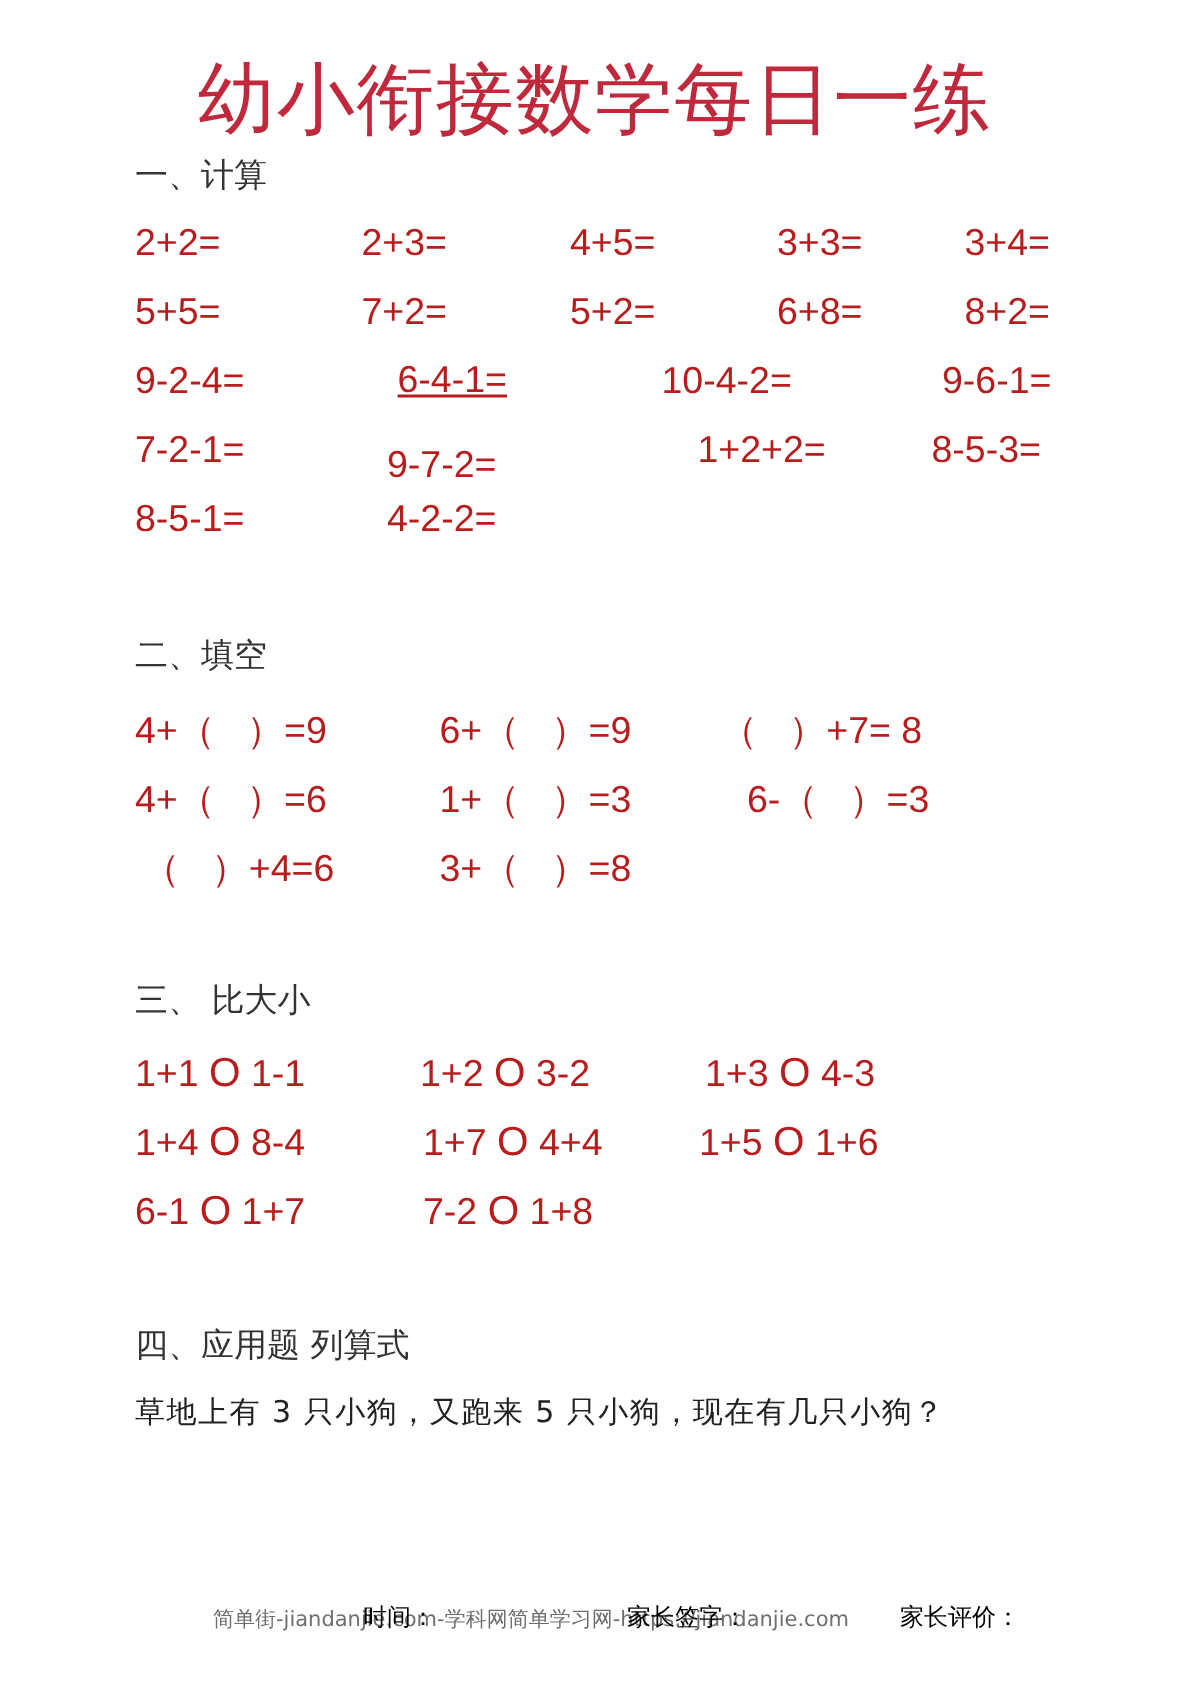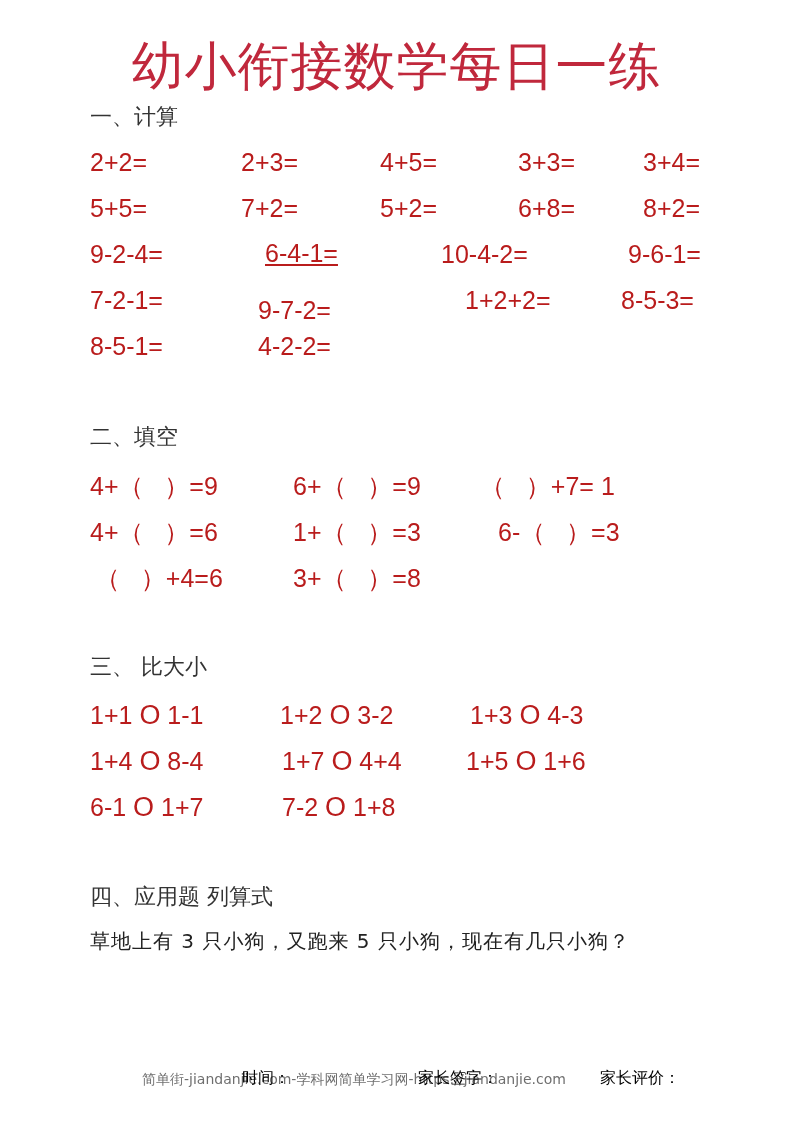--- a/index.html
+++ b/index.html
@@ -46,21 +46,21 @@
     <div class="item" style="left: 441px; top: 286px; margin-left: 24px;">1+2+2=</div>
     <div class="item" style="left: 621px; top: 286px;">8-5-3=</div>
     <div class="item" style="left: 90px; top: 332px;">8-5-1=</div>
     <div class="item" style="left: 258px; top: 332px;">4-2-2=</div>
   </div>
 
 <div class="section-heading" style="top:422px">二、填空</div>
 <div id="fill-items">
     <div class="item" style="left: 90px; top: 470px;">4+（   ）=9</div>
     <div class="item" style="left: 293px; top: 470px;">6+（   ）=9</div>
-    <div class="item" style="left: 480px; top: 470px;">（   ）+7= 1</div>
+    <div class="item" style="left: 480px; top: 470px;">（   ）+7= 8</div>
     <div class="item" style="left: 90px; top: 516px;">4+（   ）=6</div>
     <div class="item" style="left: 293px; top: 516px;">1+（   ）=3</div>
     <div class="item" style="left: 498px; top: 516px;">6-（   ）=3</div>
     <div class="item" style="left: 95px; top: 562px;">（   ）+4=6</div>
     <div class="item" style="left: 293px; top: 562px;">3+（   ）=8</div>
   </div>
 
 <div class="section-heading" style="top:652px">三、 比大小</div>
 <div id="compare-items">
     <div class="item" style="left: 90px; top: 700px;"><span>1+1</span> <span class="cmp-circle">O</span> <span>1-1</span></div>

